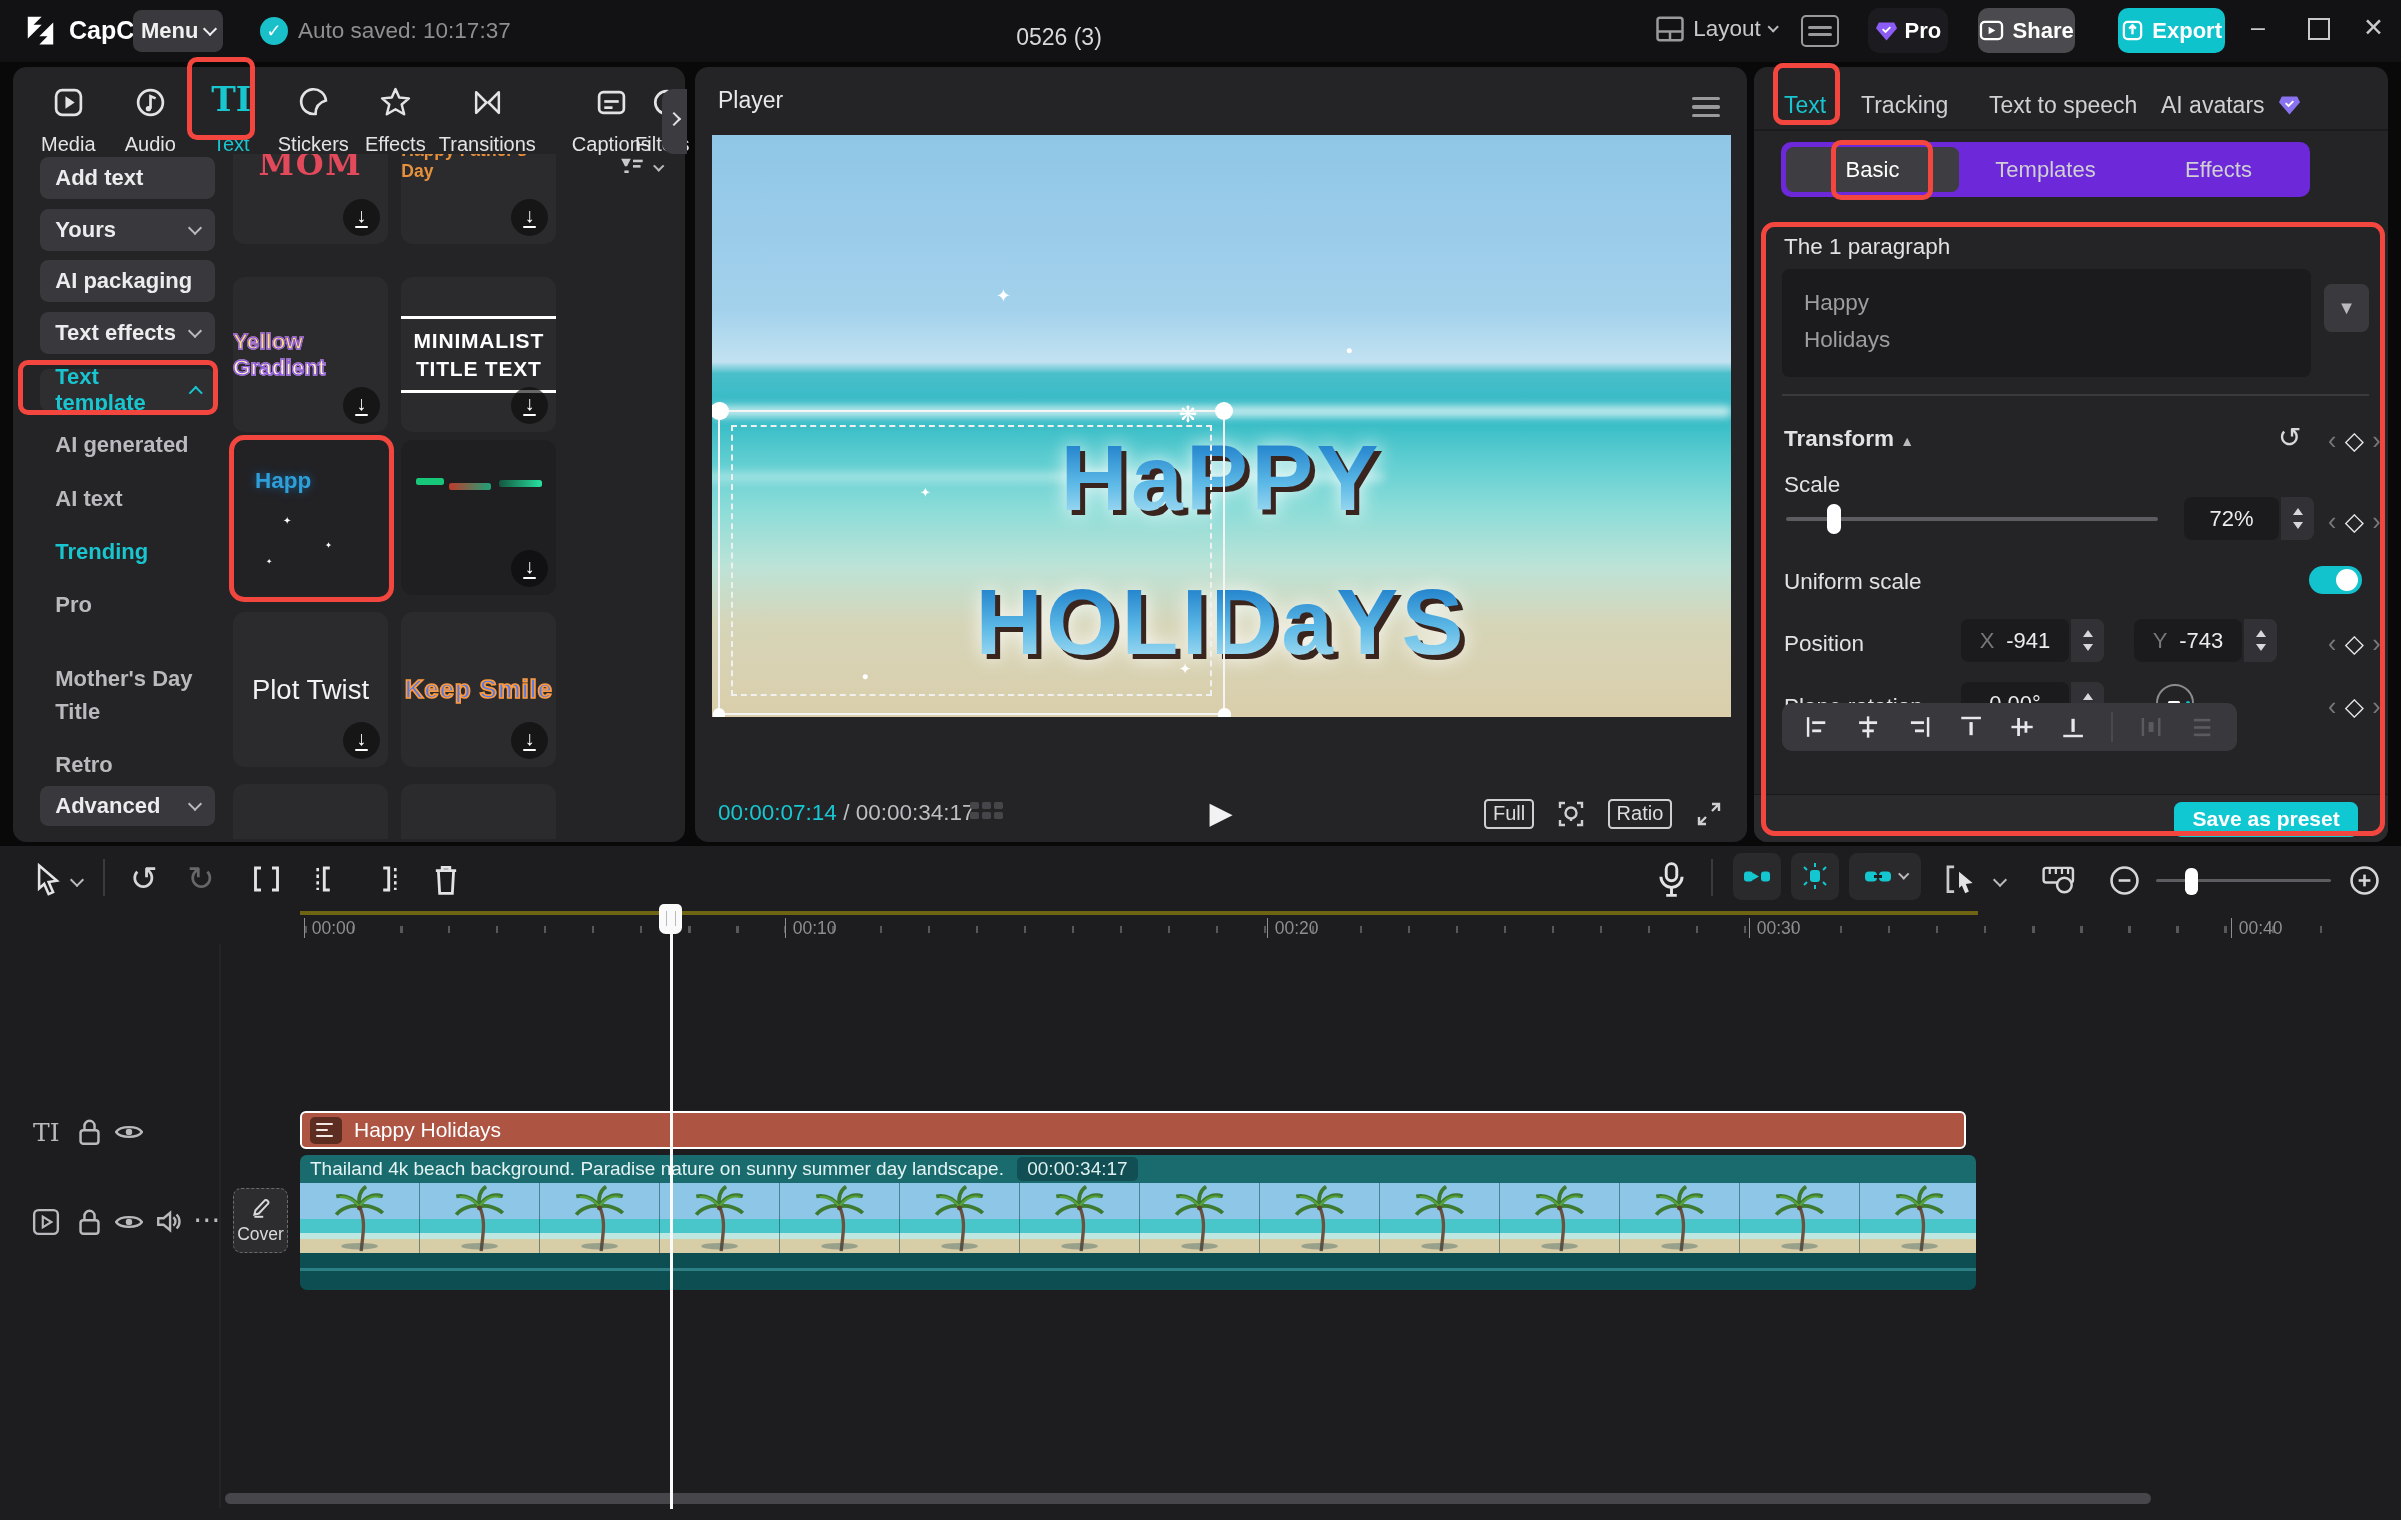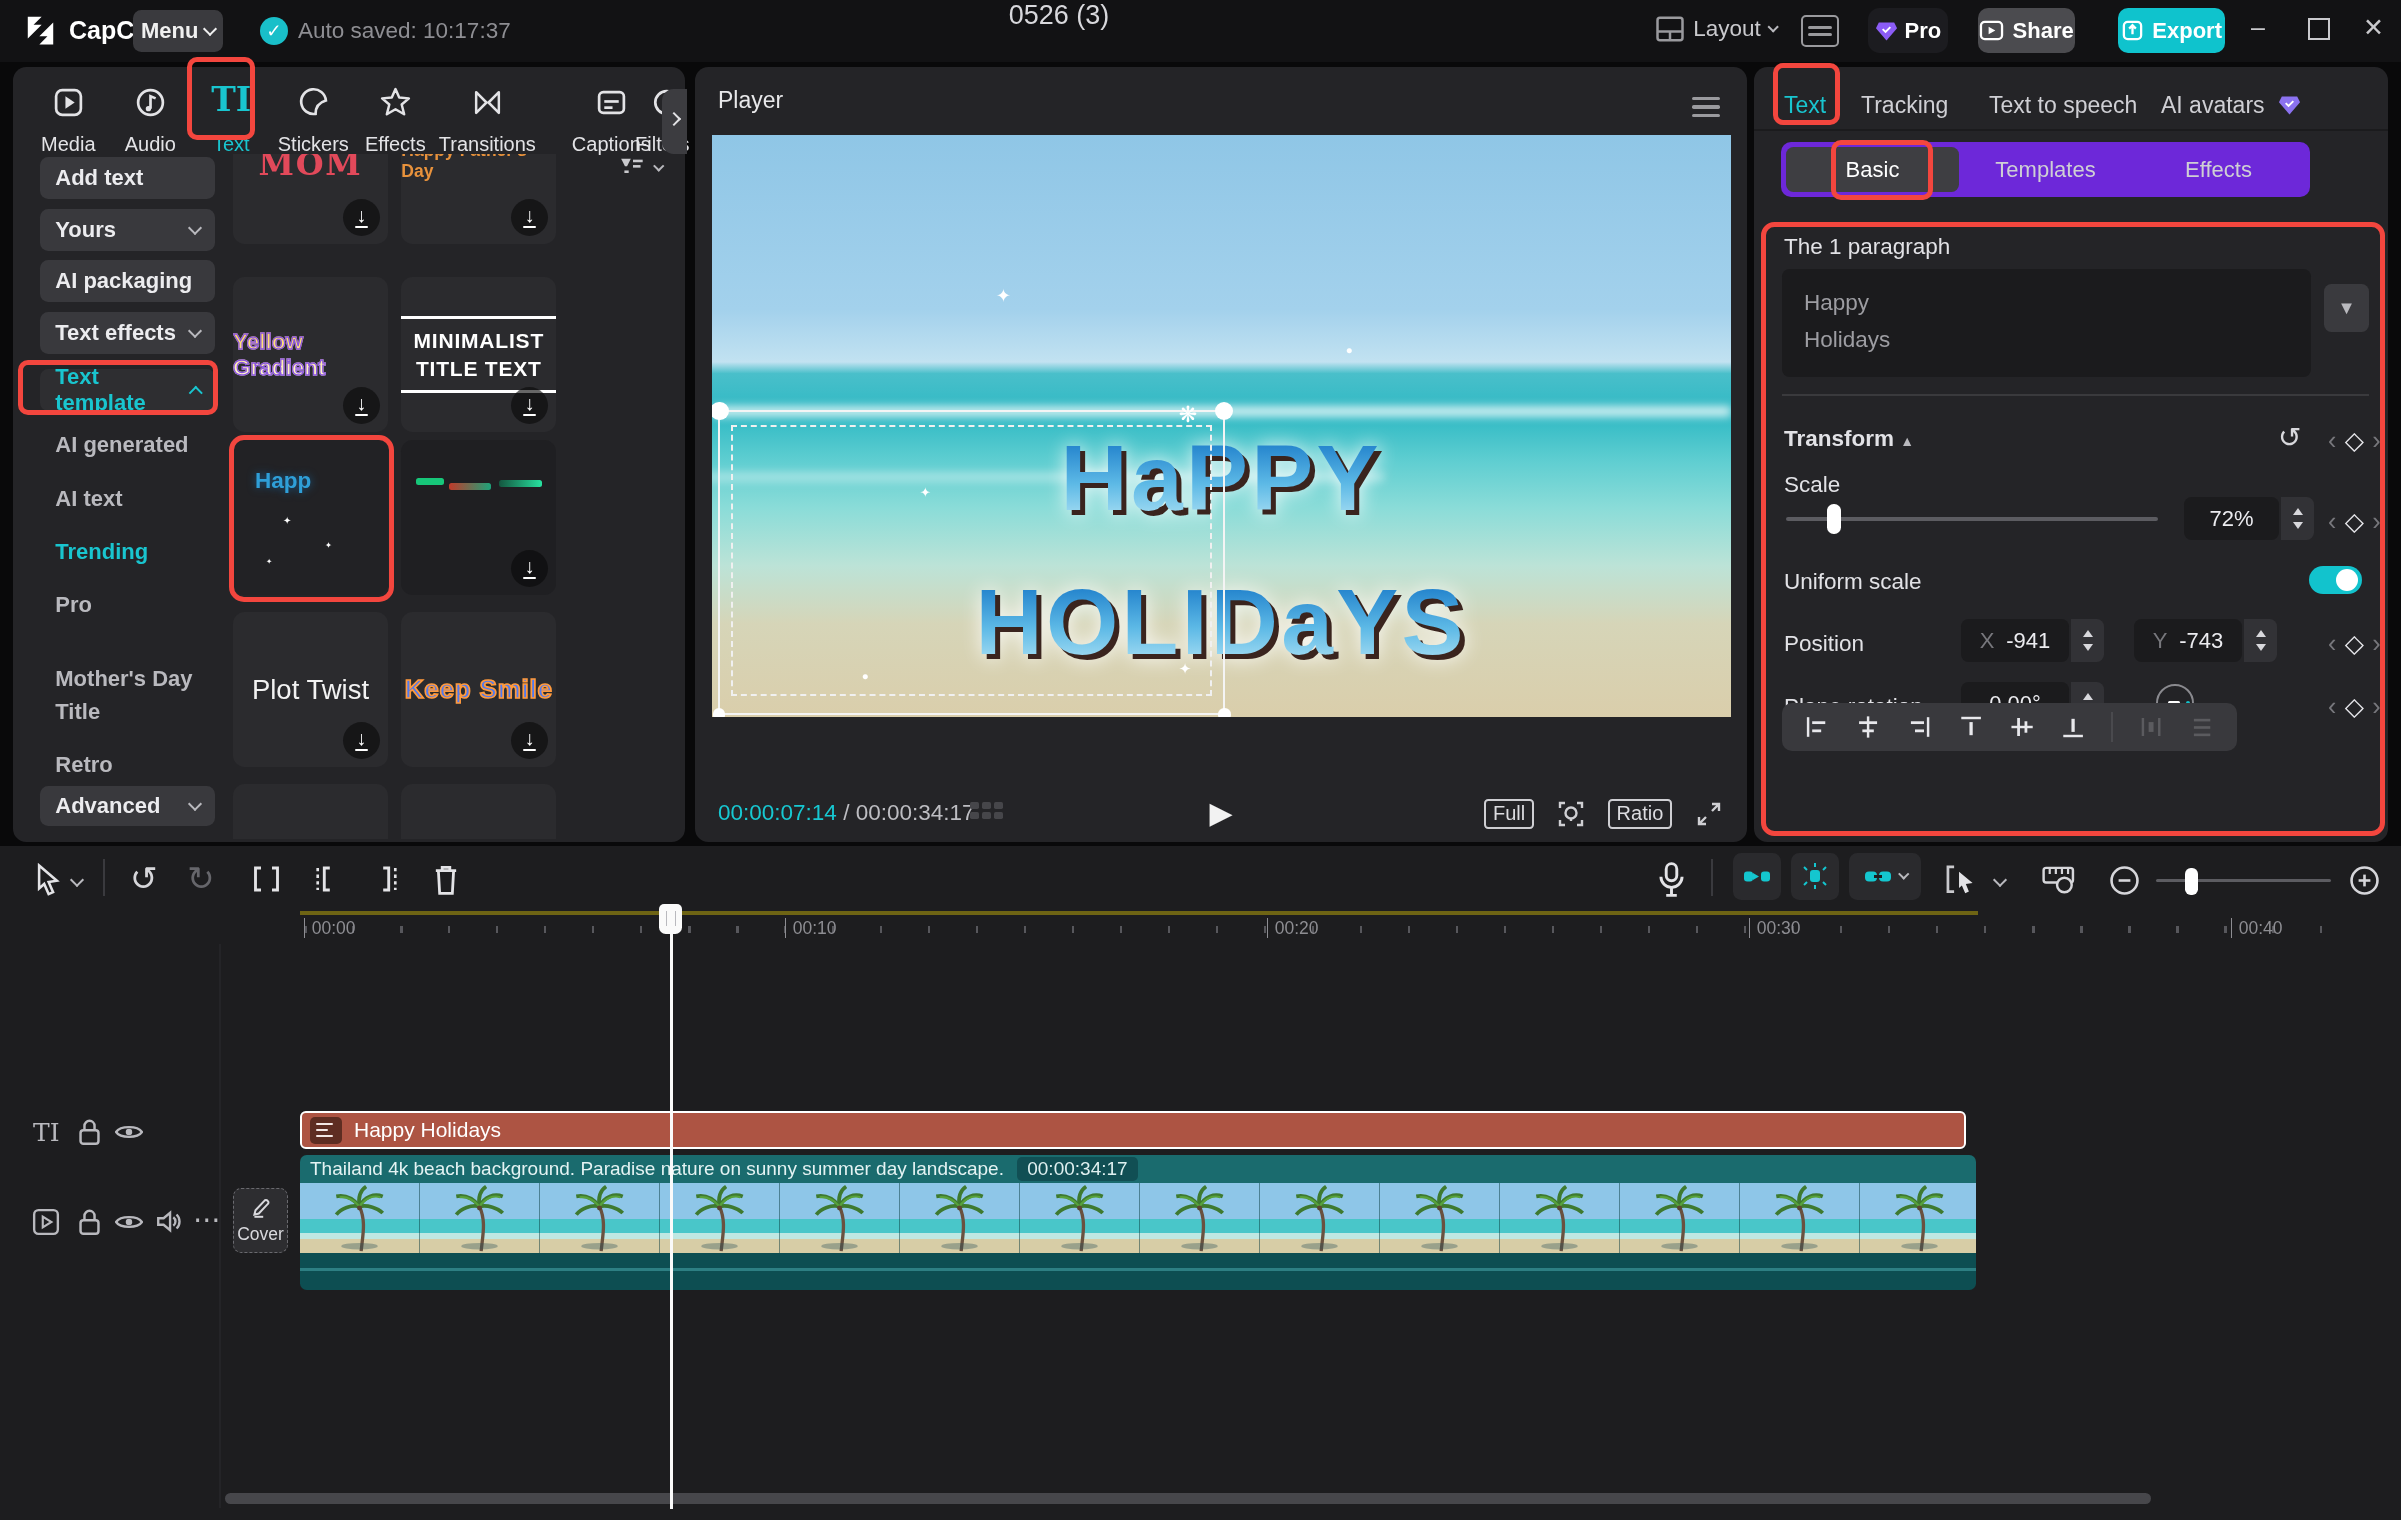--- a/index.html
+++ b/index.html
@@ -8,21 +8,21 @@
   .abs { position:absolute; }
   .panel { position:absolute; background:#242427; border-radius:13.3px; }
 
   
   #topbar { position:absolute; left:0; top:0; width:2401px; height:62px; background:#121214; }
   .logo-wrap { position:absolute; left:22px; top:11.7px; display:flex; align-items:center; gap:10px; }
   .logo-name { font-size:25px; font-weight:bold; color:#fff; }
   .menu-btn { position:absolute; left:133px; top:10px; width:90px; height:42px; background:#3a3a3e; border-radius:8.3px; display:flex; align-items:center; justify-content:center; gap:6.7px; font-size:22px; font-weight:bold; color:#f0f0f0; }
   .autosave { position:absolute; left:260px; top:16.7px; display:flex; align-items:center; gap:10px; color:#8e8e93; font-size:22.5px; }
   .save-check { width:28px; height:28px; border-radius:50%; background:#19bfc9; color:#fff; font-size:18.3px; display:flex; align-items:center; justify-content:center; }
-  .proj-title { position:absolute; left:959px; top:0; width:200px; text-align:center; font-size:27px; color:#d8d8dc; }
+  .proj-title { position:absolute; left:959px; top:24px; width:200px; text-align:center; font-size:23px; color:#d8d8dc; }
   .layout-ctl { position:absolute; left:1655px; top:15px; display:flex; align-items:center; gap:8.3px; color:#c9c9cd; font-size:22.5px; }
   .panel-icon-btn { position:absolute; left:1801px; top:15px; width:38px; height:32px; border:2.5px solid #9a9a9e; border-radius:5px; display:flex; flex-direction:column; justify-content:center; gap:4.2px; padding:0 5px; }
   .panel-icon-btn i { display:block; height:2.5px; background:#9a9a9e; border-radius:1.7px; }
   .pro-btn { position:absolute; left:1868px; top:8.3px; width:80px; height:45px; background:#1c1c20; border-radius:11.7px; display:flex; align-items:center; justify-content:center; gap:6.7px; color:#fff; font-size:22px; font-weight:bold; }
   .share-btn { position:absolute; left:1978px; top:8.3px; width:97px; height:45px; background:#4b4b4f; border-radius:10px; display:flex; align-items:center; justify-content:center; gap:8.3px; color:#fff; font-size:22px; font-weight:bold; }
   .export-btn { position:absolute; left:2088px; top:8.3px; width:107px; height:45px; background:#0fc3cd; border-radius:10px; display:flex; align-items:center; justify-content:center; gap:8.3px; color:#fff; font-size:22px; font-weight:bold;margin-left:30px; }
   .win-ctl { position:absolute; top:13.3px; color:#c9c9cd; font-size:25px; }
 
   
   #left-panel { left:13.3px; top:67px; width:672px; height:775px; }
@@ -567,20 +567,23 @@
           <line x1="26" y1="5" x2="26" y2="27" stroke="#9a9a9e" stroke-width="3"></line>
           <rect x="13" y="10" width="6" height="12" fill="#9a9a9e"></rect>
         </svg>
       <svg class="alico" viewBox="0 0 32 32" opacity="0.35">
           <rect x="6" y="6" width="20" height="3.2" fill="#9a9a9e"></rect>
           <rect x="6" y="15" width="20" height="3.2" fill="#9a9a9e"></rect>
           <rect x="6" y="24" width="20" height="3.2" fill="#9a9a9e"></rect>
         </svg>
     </div>
 
+    <div class="rp-footer">
+      <div class="save-preset">Save as preset</div>
+    </div>
   </div>
 
   <div id="timeline">
 
     <svg class="abs" style="left:32px; top:16.7px;" width="32" height="33" viewBox="0 0 24 26">
       <path d="M5 2 L19 14 L12.5 15 L16 23 L12.5 24.5 L9 16.5 L5 20 Z" fill="none" stroke="#e3e3e6" stroke-width="2"></path>
     </svg>
     <span class="abs chev" style="left:72px; top:33px;"></span>
     <div class="tdivider" style="left:103px;"></div>
     <span class="abs tl-ico" style="left:130px; top:13.3px; font-size:33px;">↺</span>

